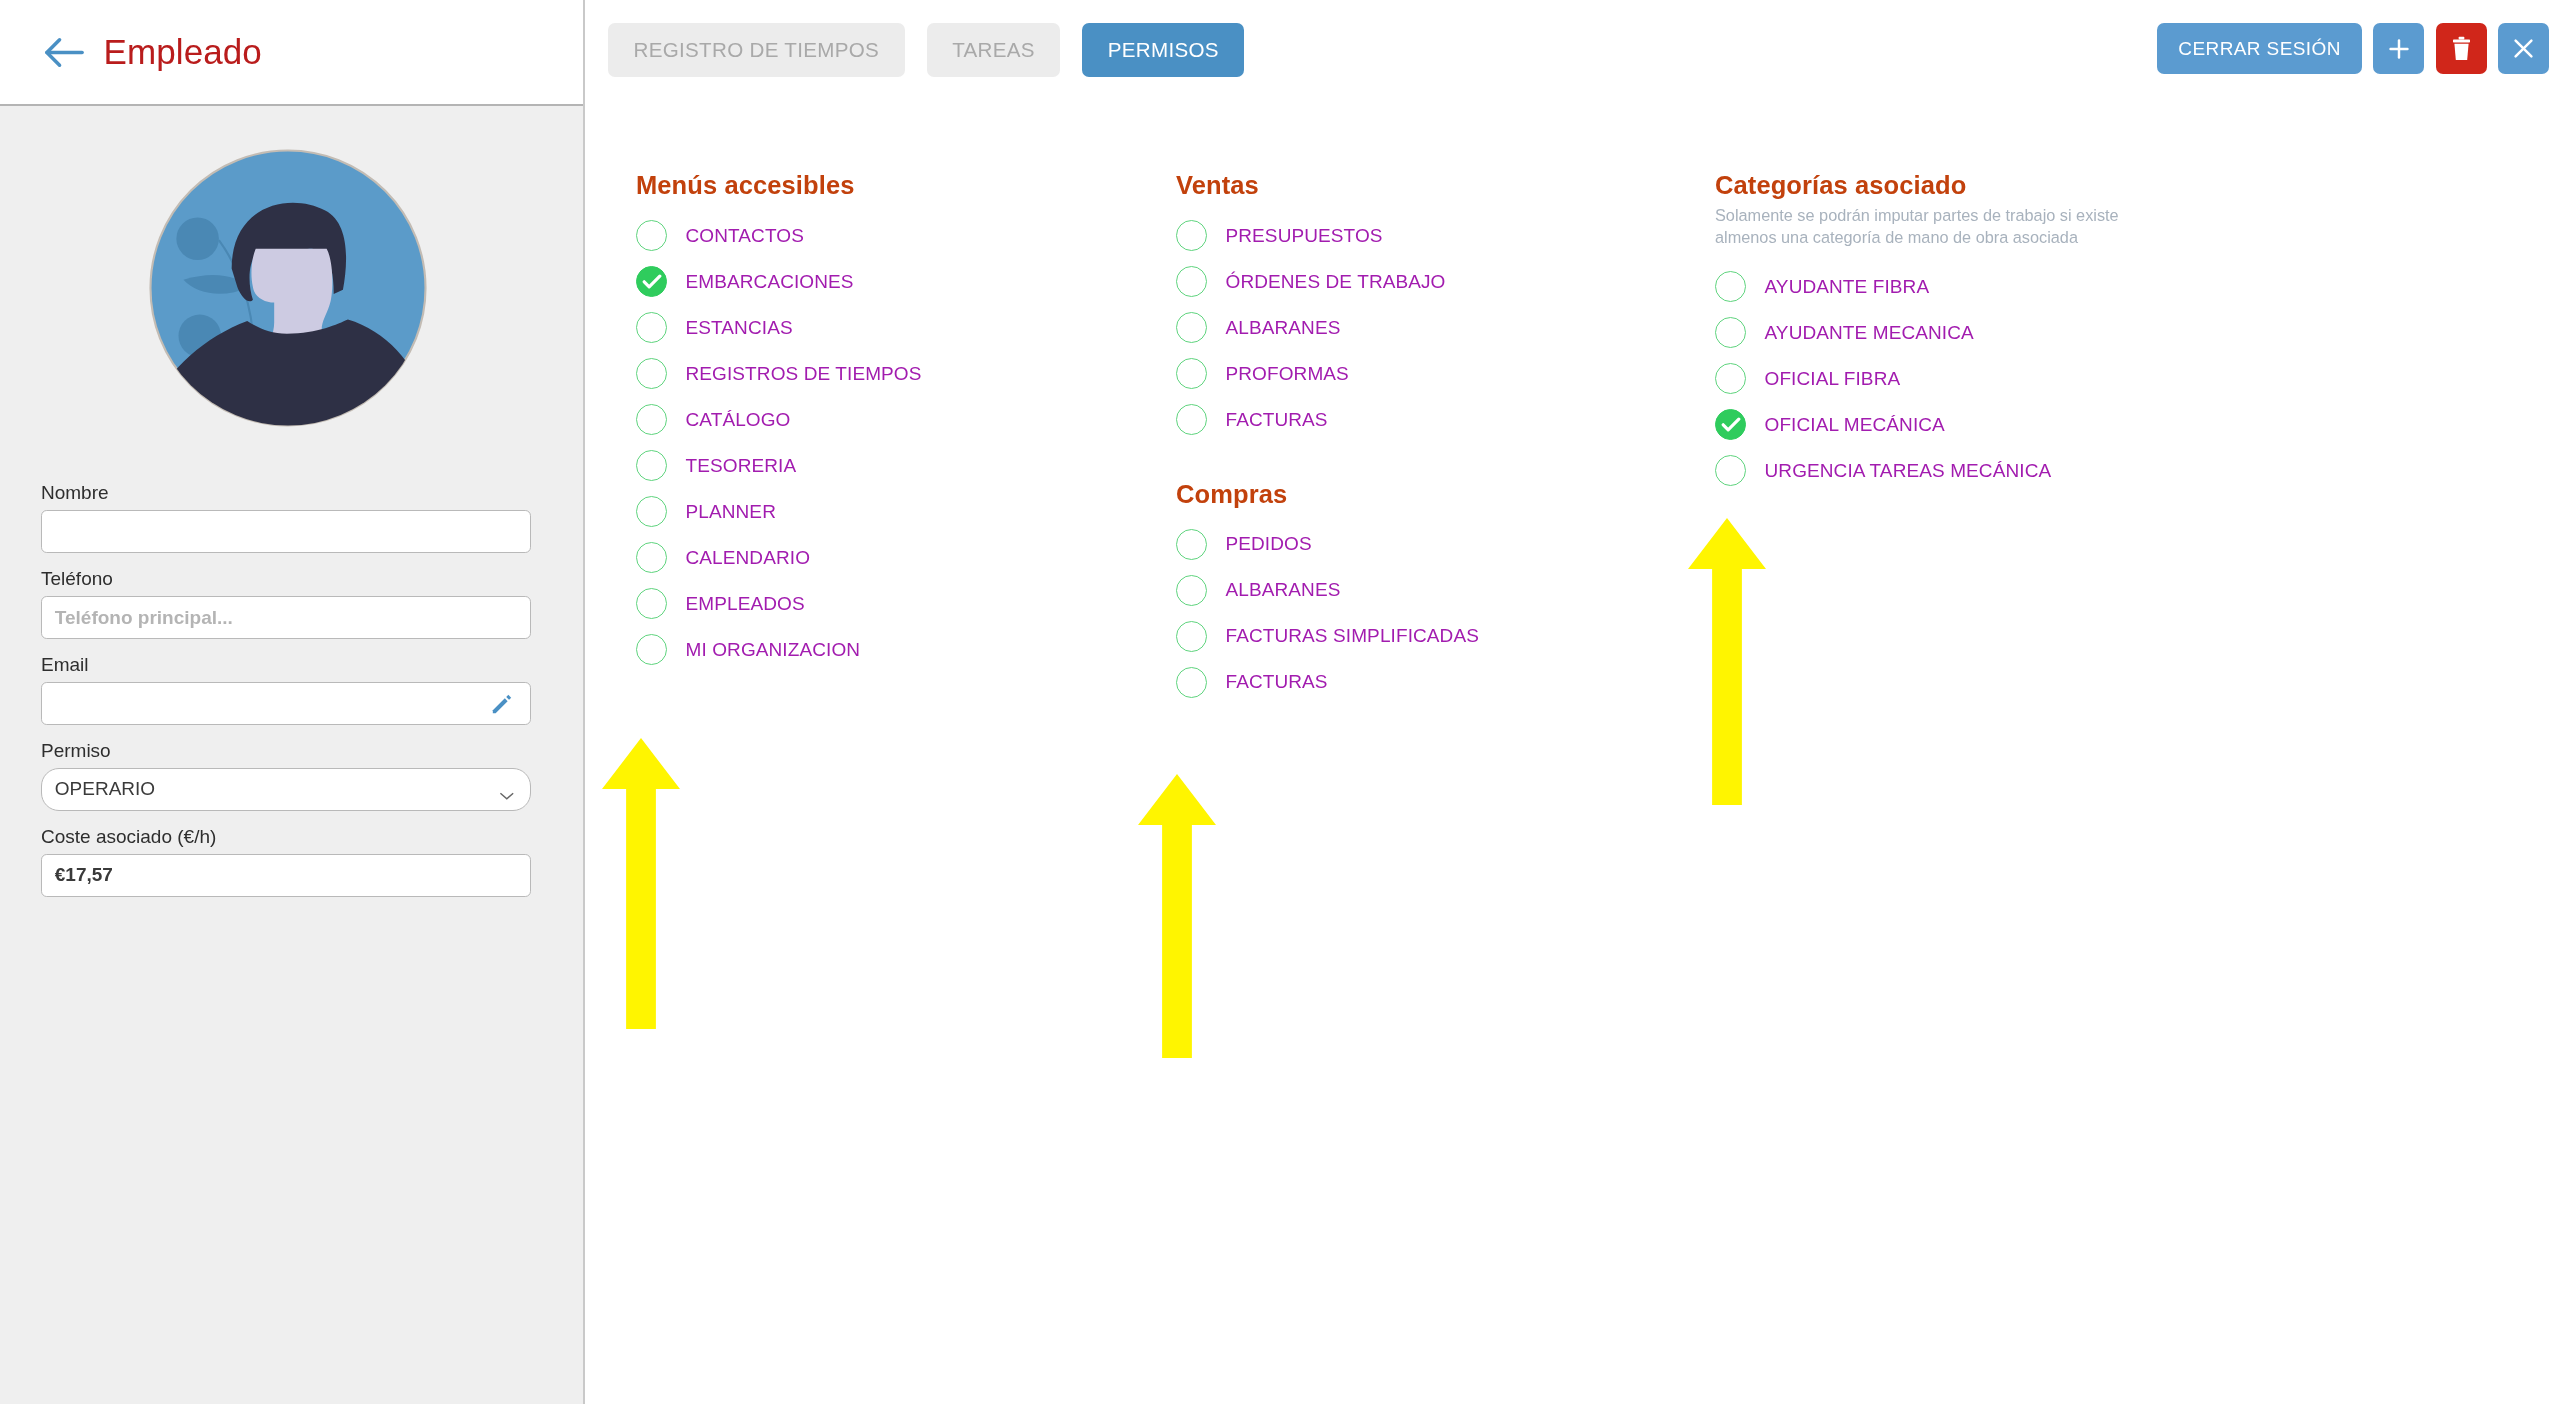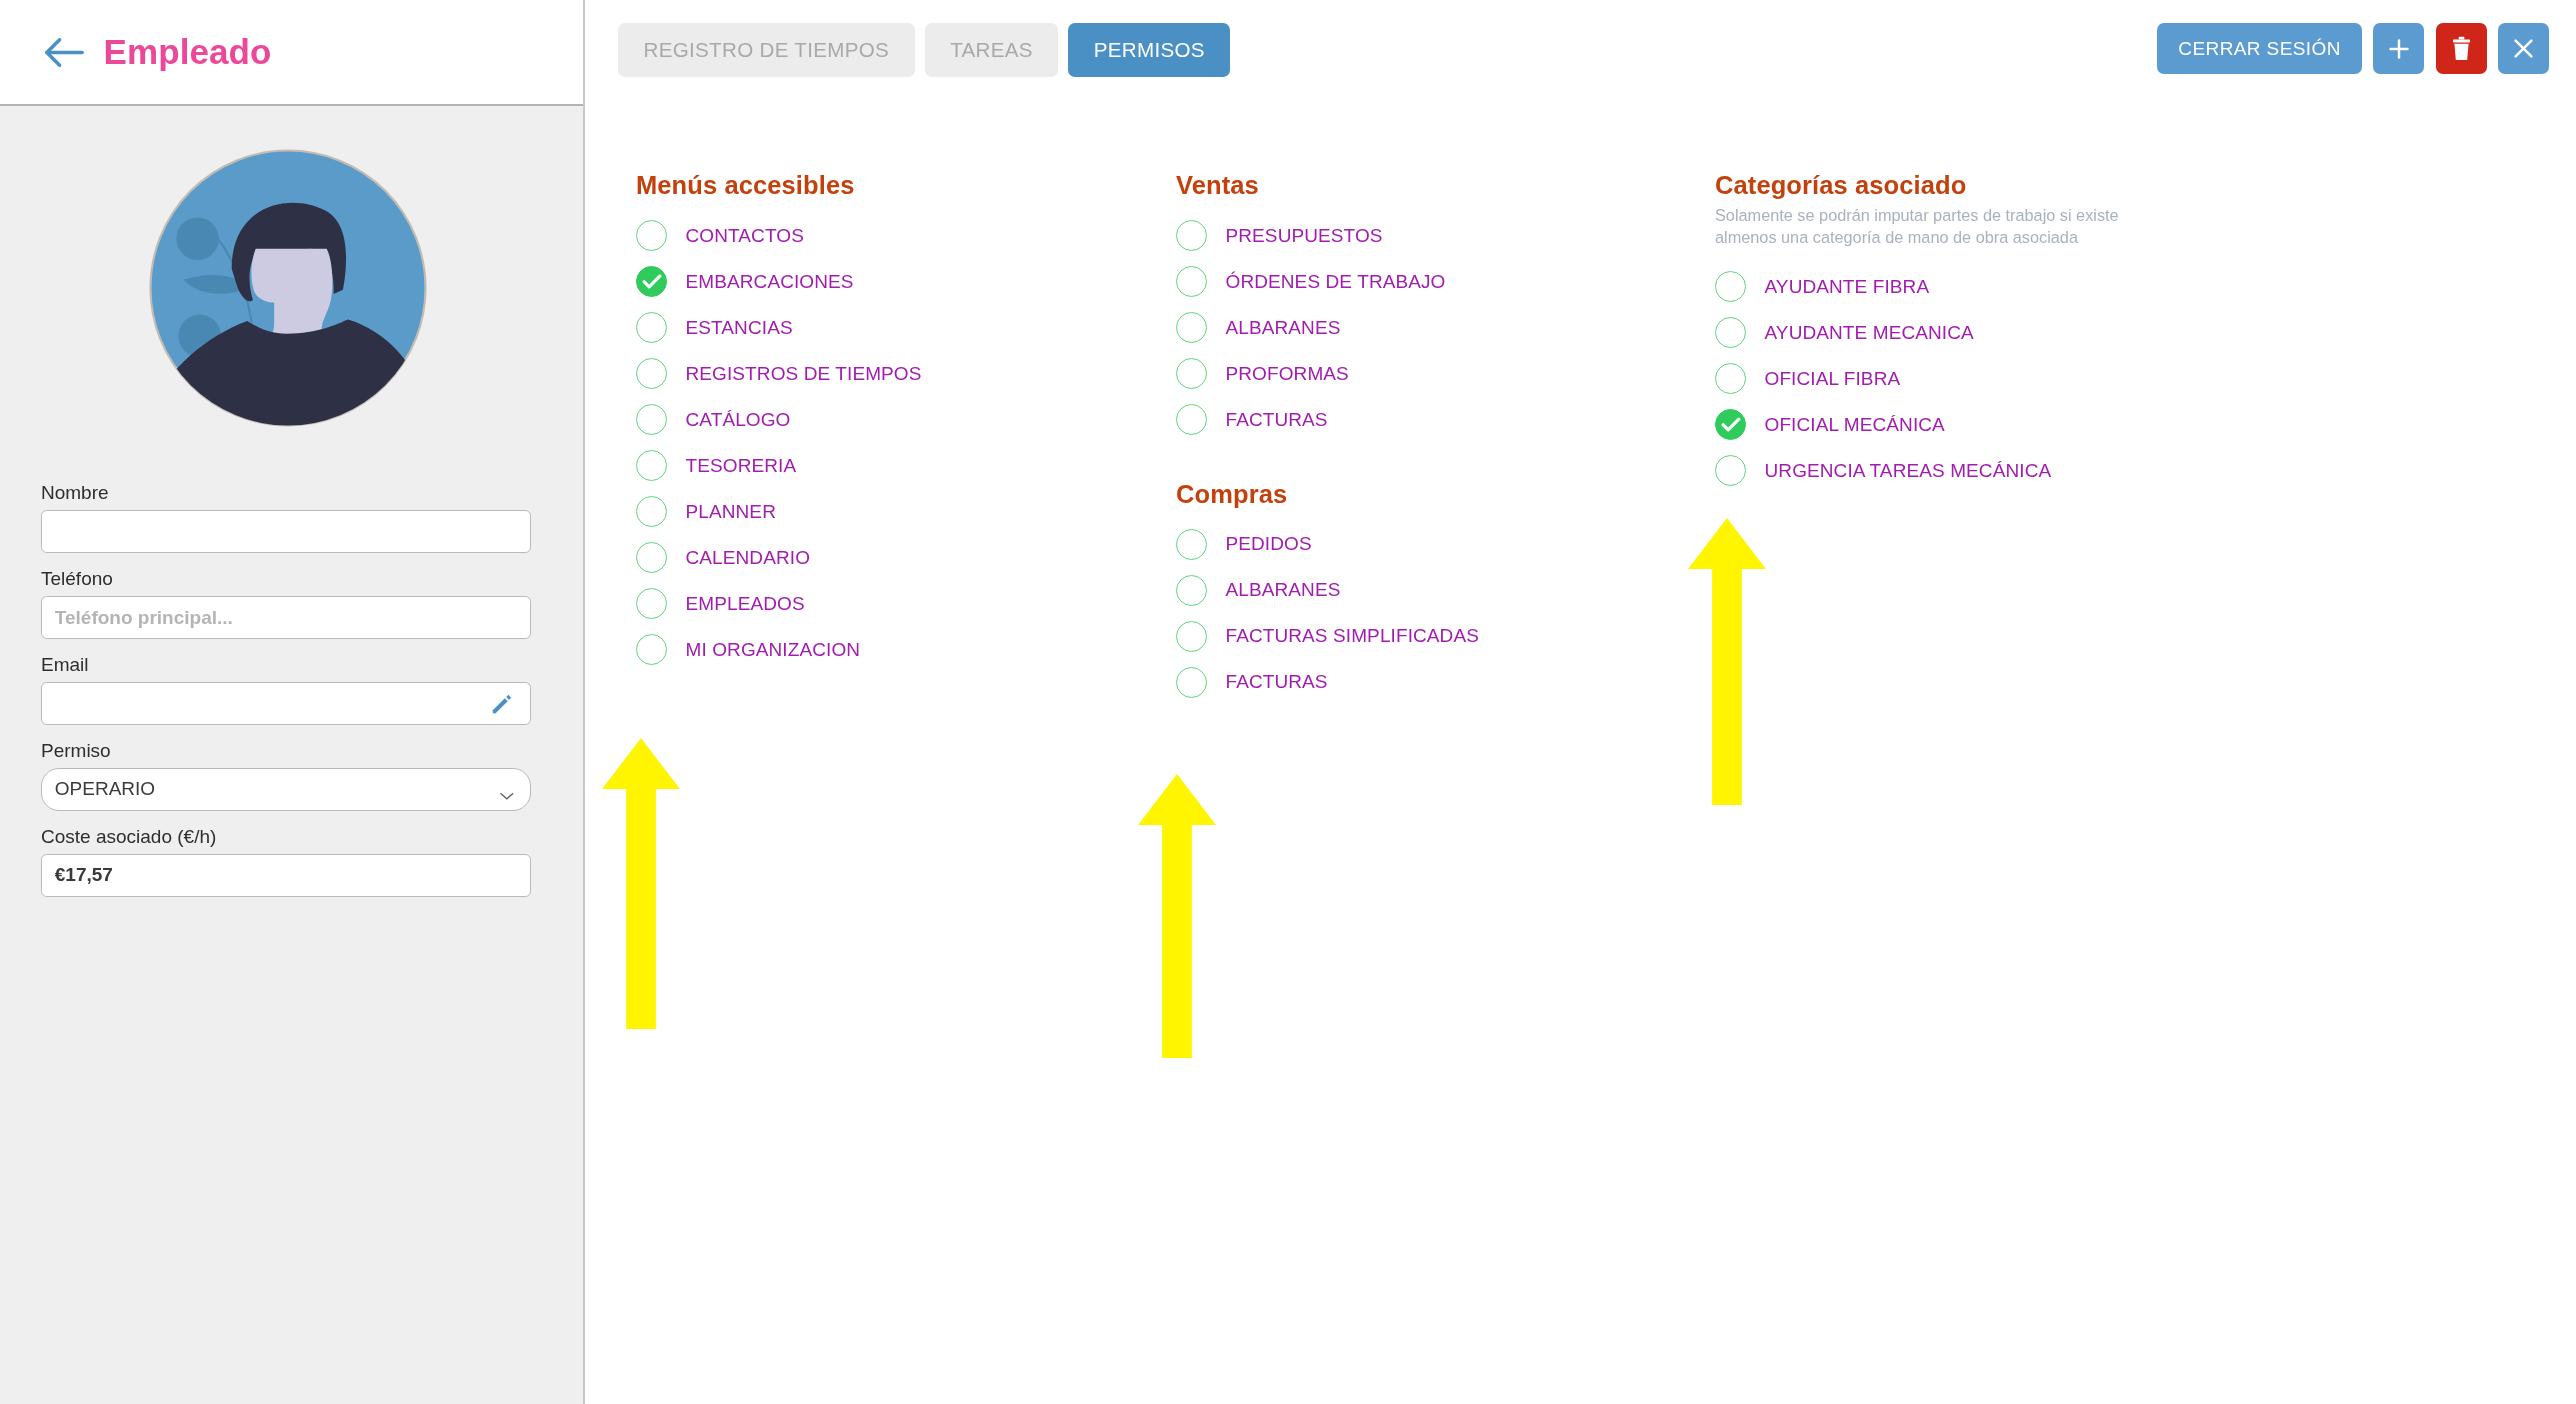--- a/index.html
+++ b/index.html
@@ -27,21 +27,21 @@
     display: flex; align-items: center;
   }
   .back-arrow {
     margin-left: 44px; width: 41px; height: 38px;
     display: flex; align-items: center; justify-content: center;
     cursor: pointer;
   }
   .back-arrow svg { display:block; }
   #sidebar-title {
     margin-left: 18.5px;
-    font-size: 35px; font-weight: 700; color: #ec4899;
+    font-size: 35px; font-weight: 400; color: #b91c1c;
     letter-spacing: 0.1px;
   }
 
   
   #avatar-wrap {
     position: absolute; left: 148px; top: 148px;
     width: 280px; height: 280px;
   }
   #avatar-wrap svg { display: block; border-radius: 50%; }
 
@@ -83,22 +83,22 @@
     width: 15.6px; height: 10px;
   }
 
   
   #topbar {
     position: absolute; left: 588px; top: 0;
     width: 1988px; height: 106px;
     background: #ffffff;
   }
   #tabs {
-    position: absolute; left: 30px; top: 23px;
-    display: flex; gap: 10px; align-items: center;
+    position: absolute; left: 20px; top: 23px;
+    display: flex; gap: 22px; align-items: center;
   }
   .tab {
     height: 54px; border-radius: 7px;
     display: flex; align-items: center; justify-content: center;
     padding: 0 25.5px;
     font-size: 20.6px; letter-spacing: 0.3px;
     cursor: pointer;
     background: #ececec; color: #a9a9a9; font-weight: 400;
   }
   .tab.active { background: #4a90c4; color: #ffffff; }

